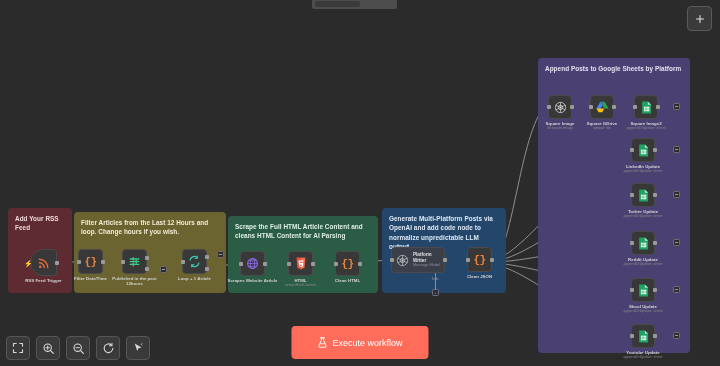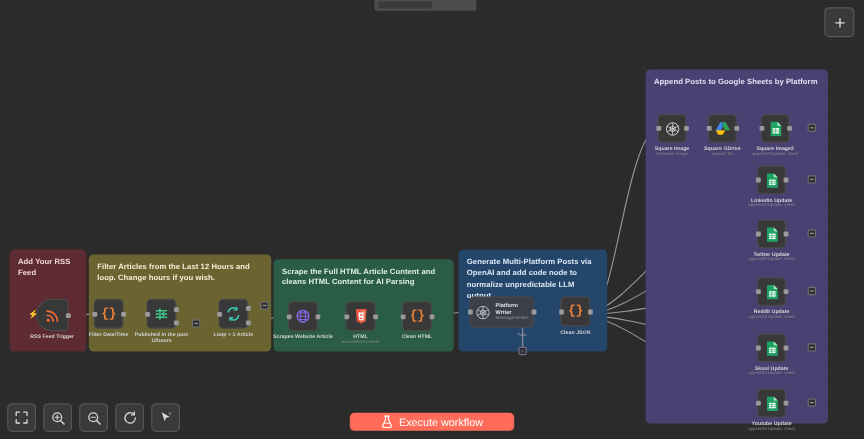--- a/index.html
+++ b/index.html
@@ -159,21 +159,21 @@
 
   
   #execute-workflow-button {
     position: absolute;
     left: 50%; bottom: 7px;
     transform: translateX(-50%);
     background: #ff6d5a;
     color: #fff;
     border: none;
     border-radius: 4px;
-    height: 15px;
+    height: 33px;
     padding: 0 26px;
     display: flex; align-items: center; gap: 5px;
     font-size: 9px;
     font-family: "Liberation Sans", sans-serif;
     cursor: pointer;
     z-index: 30;
   }
 
   
   #add-button {

